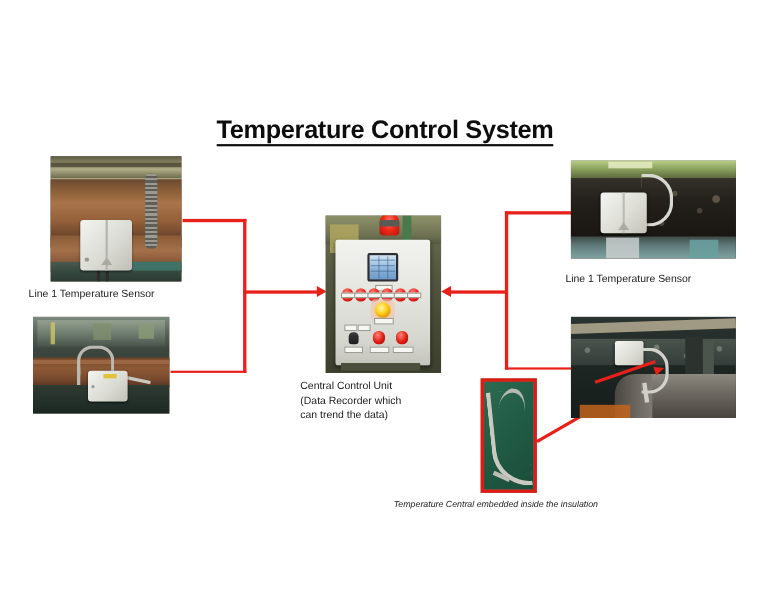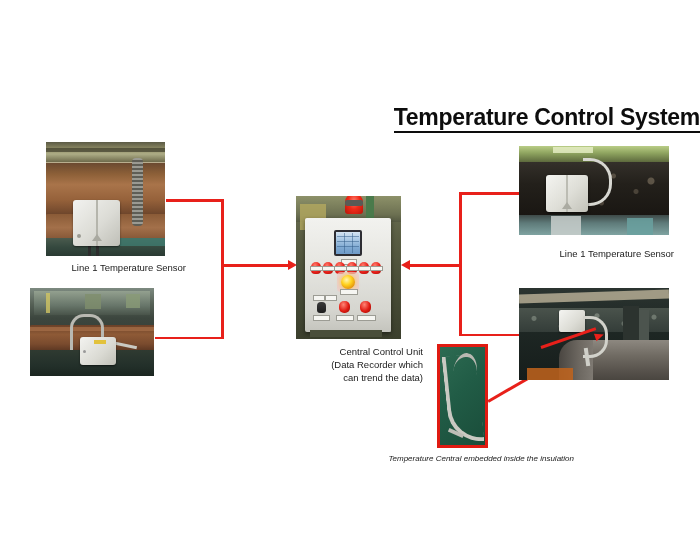--- a/index.html
+++ b/index.html
@@ -18,37 +18,37 @@
     background: #ffffff;
     overflow: hidden;
   }
 
   
   #title {
     position: absolute;
     left: 0;
     top: 104px;
     width: 700px;
-    text-align: right;
+    text-align: center;
     font-size: 23px;
     font-weight: bold;
     color: #0d0d0d;
     letter-spacing: -0.3px;
   }
   #title span.u {
     border-bottom: 2px solid #0d0d0d;
     padding-bottom: 1px;
   }
 
   
   .caption {
     position: absolute;
     font-size: 9.5px;
     color: #1a1a1a;
-    text-align: right;
+    text-align: left;
     line-height: 13px;
     white-space: pre-line;
   }
   .caption.italic {
     font-style: italic;
     font-size: 8px;
   }
 
   
   .photo {

